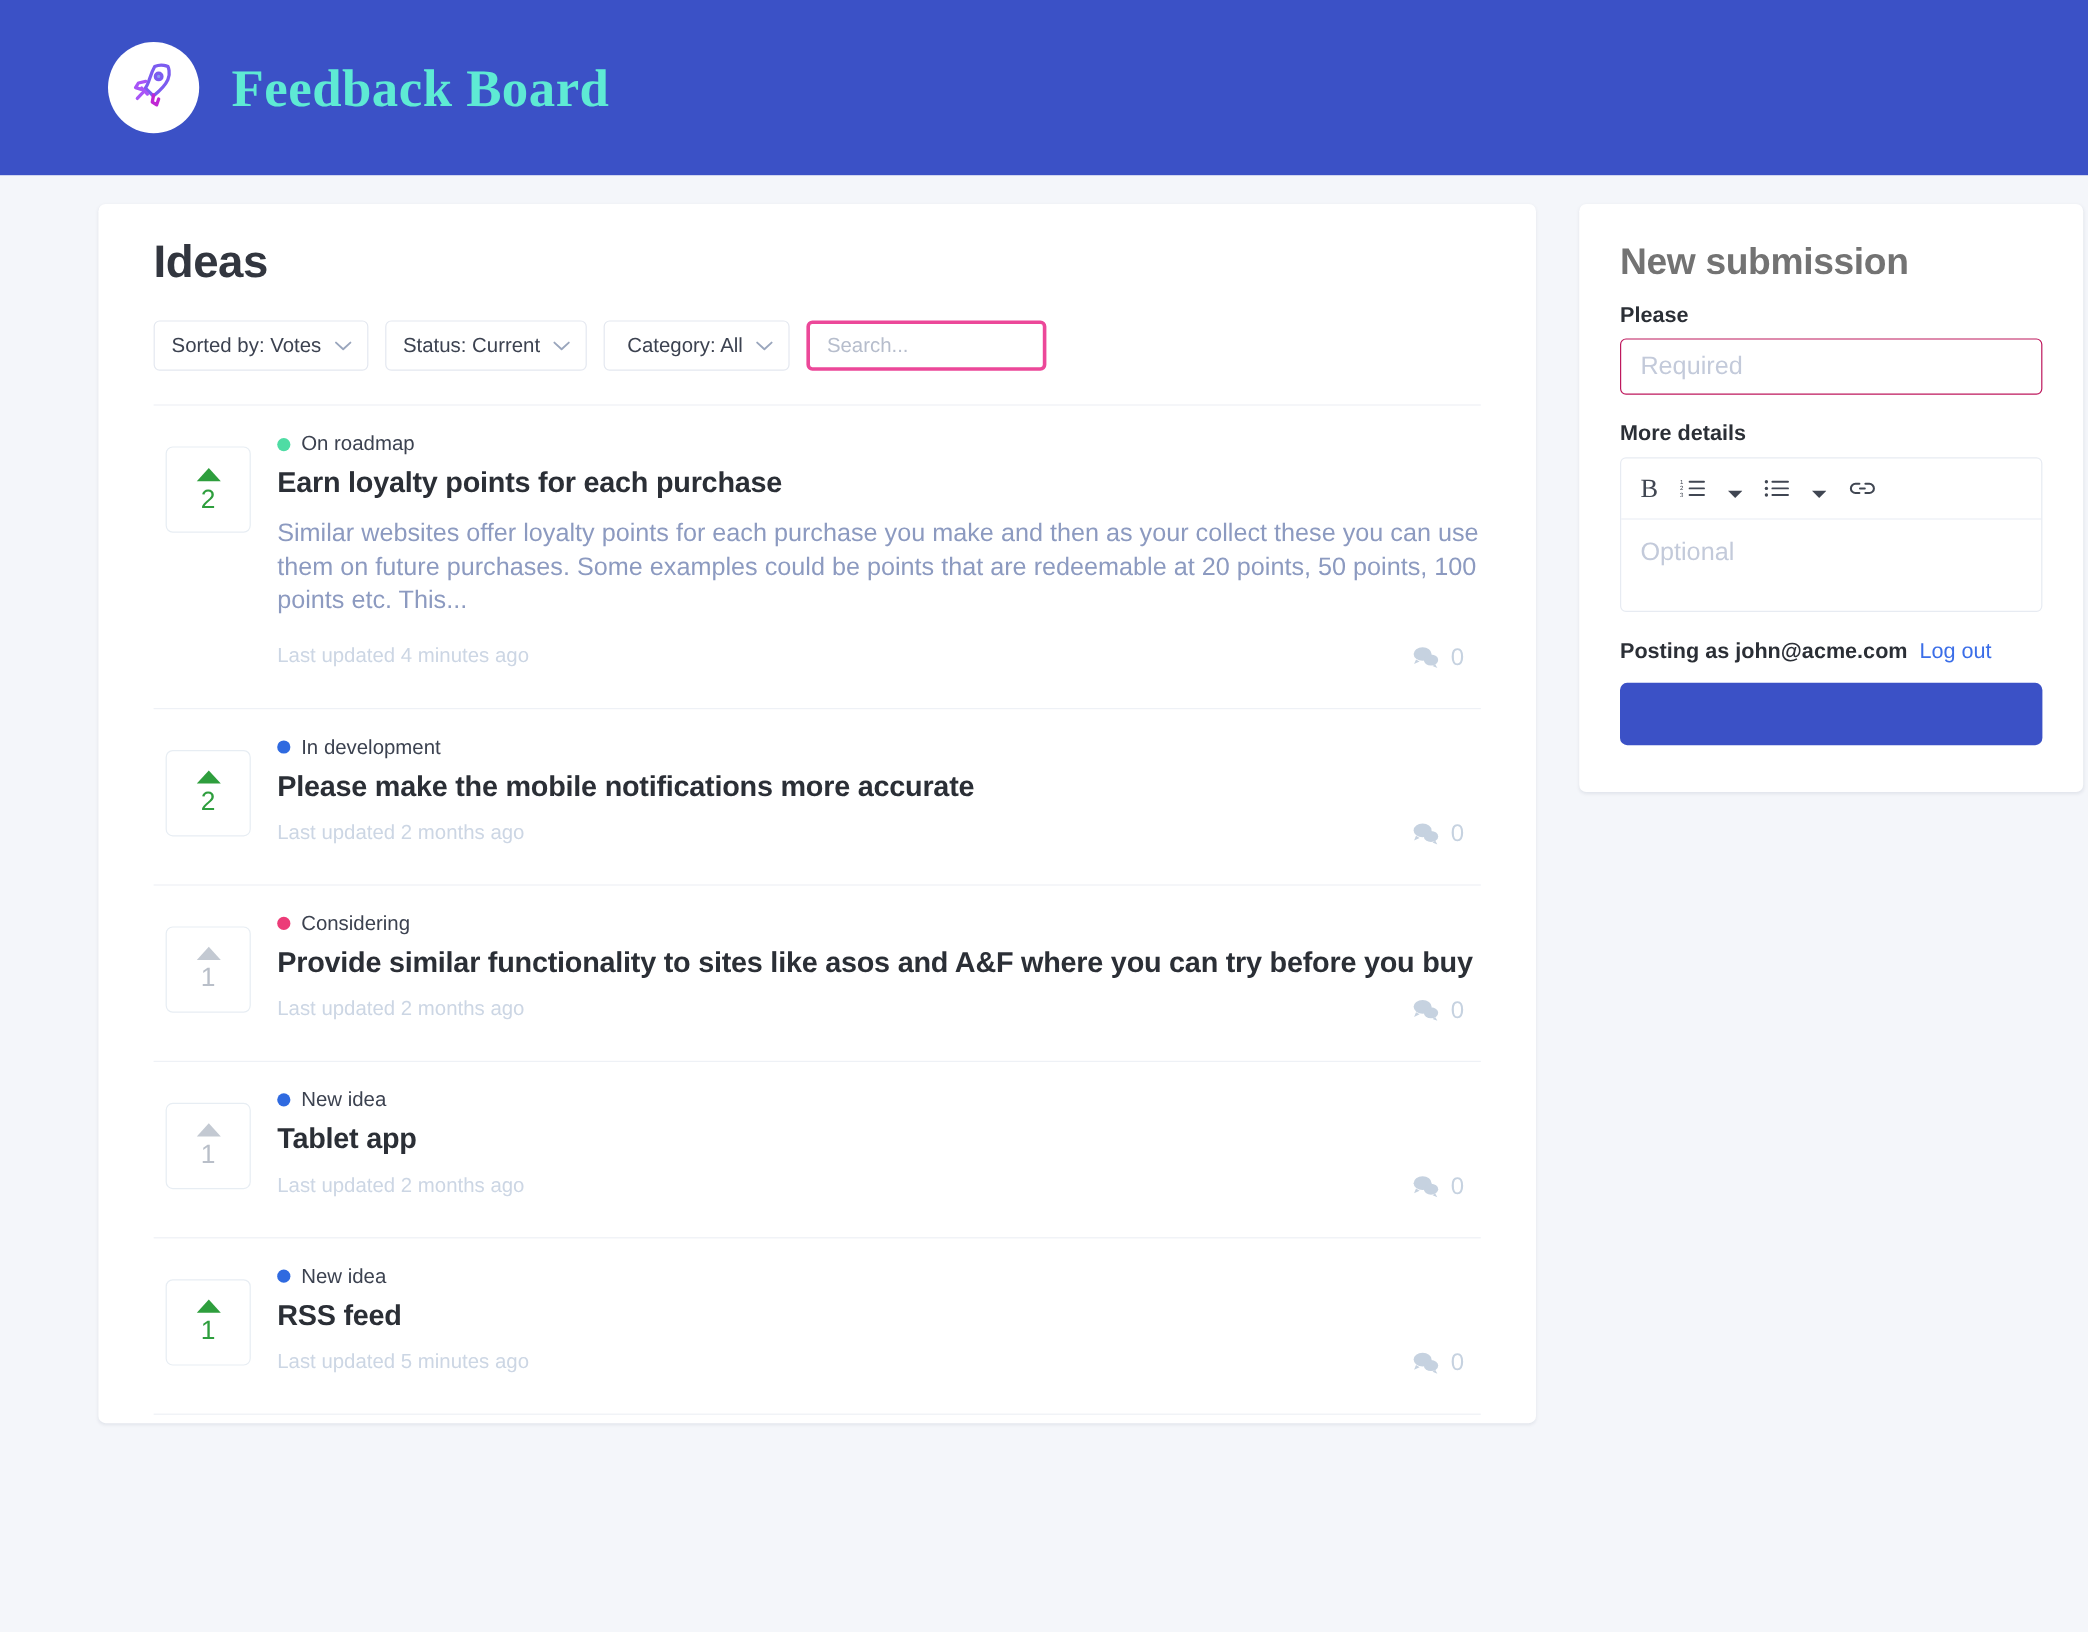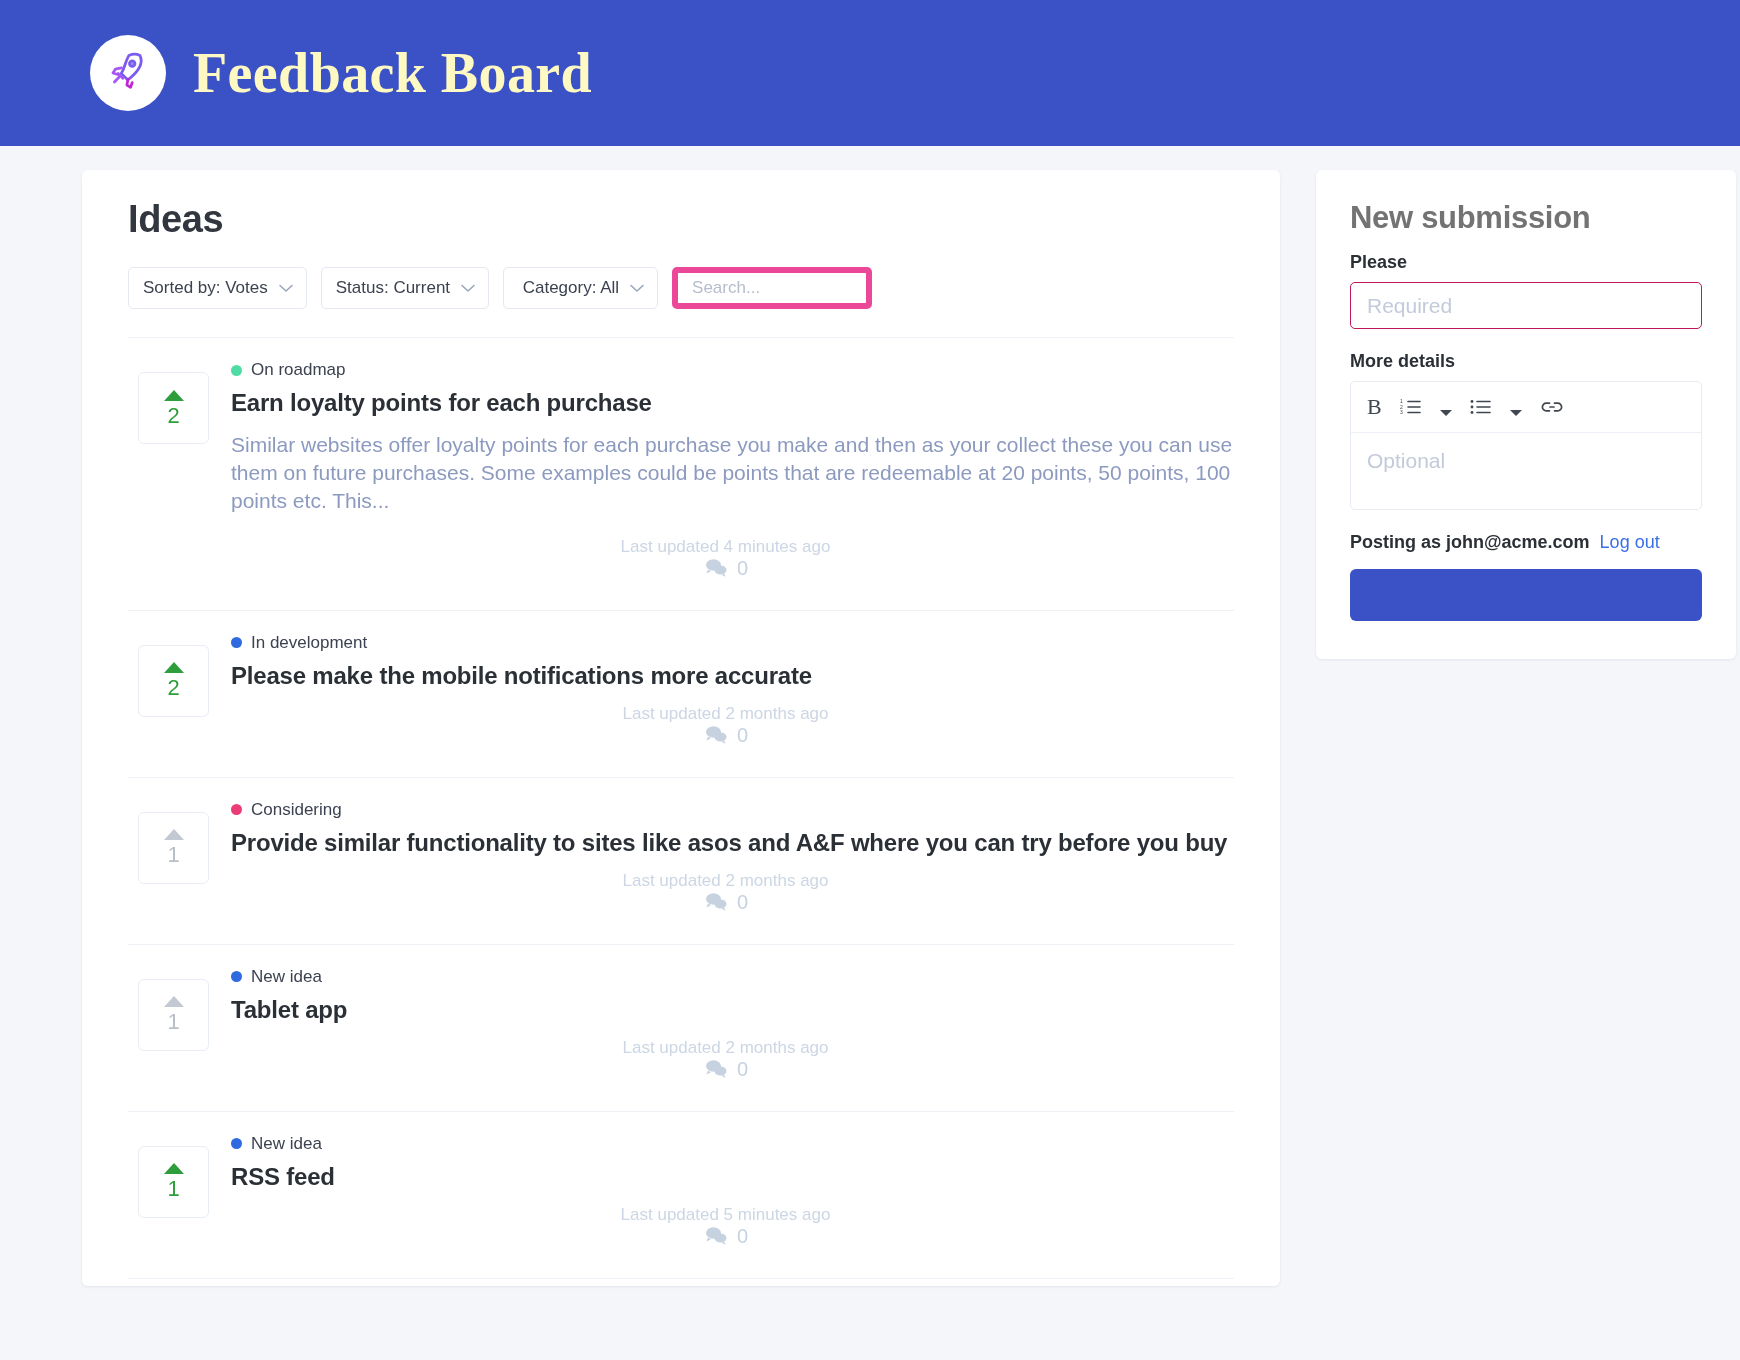--- a/index.html
+++ b/index.html
@@ -25,24 +25,24 @@
     height: 76px;
     border-radius: 50%;
     background: #ffffff;
     display: flex;
     align-items: center;
     justify-content: center;
     flex: 0 0 auto;
   }
   .app-title {
     margin-left: 27px;
-    color: #fef9c3;
+    color: #5eead4;
     font-family: "Liberation Serif", serif;
     font-weight: bold;
-    font-size: 56px;
+    font-size: 44px;
     letter-spacing: 0.4px;
   }
 
   
   .page {
     display: flex;
     align-items: flex-start;
     padding: 24px 0 0 82px;
     gap: 36px;
   }
@@ -85,21 +85,21 @@
     white-space: nowrap;
   }
   .select-pill.w-cat { min-width: 155px; justify-content: flex-end; }
   .chev {
     width: 16px; height: 10px; flex: 0 0 auto;
   }
   .chev svg { display: block; }
   .search-box {
     height: 42px;
     width: 200px;
-    border: 6px solid #ec4899;
+    border: 3px solid #ec4899;
     border-radius: 5px;
     background: #ffffff;
     display: flex;
     align-items: center;
     padding: 0 14px;
   }
   .search-box .ph {
     color: #b6bdcc;
     font-size: 17px;
   }
@@ -160,24 +160,23 @@
   .idea-desc {
     font-size: 21px;
     line-height: 1.33;
     color: #8c9ac0;
     margin-bottom: 22px;
     max-width: 1010px;
   }
 
   .idea-footer {
     display: flex;
-    align-items: center;
+    align-items: flex-start;
     justify-content: space-between;
     padding-right: 14px;
-    flex-direction: column;
   }
   .updated { font-size: 17px; color: #ccd6e4; }
   .comments {
     display: flex;
     align-items: center;
     gap: 8px;
     color: #c6d2e0;
     font-size: 20px;
   }
   .comments svg { display: block; }

